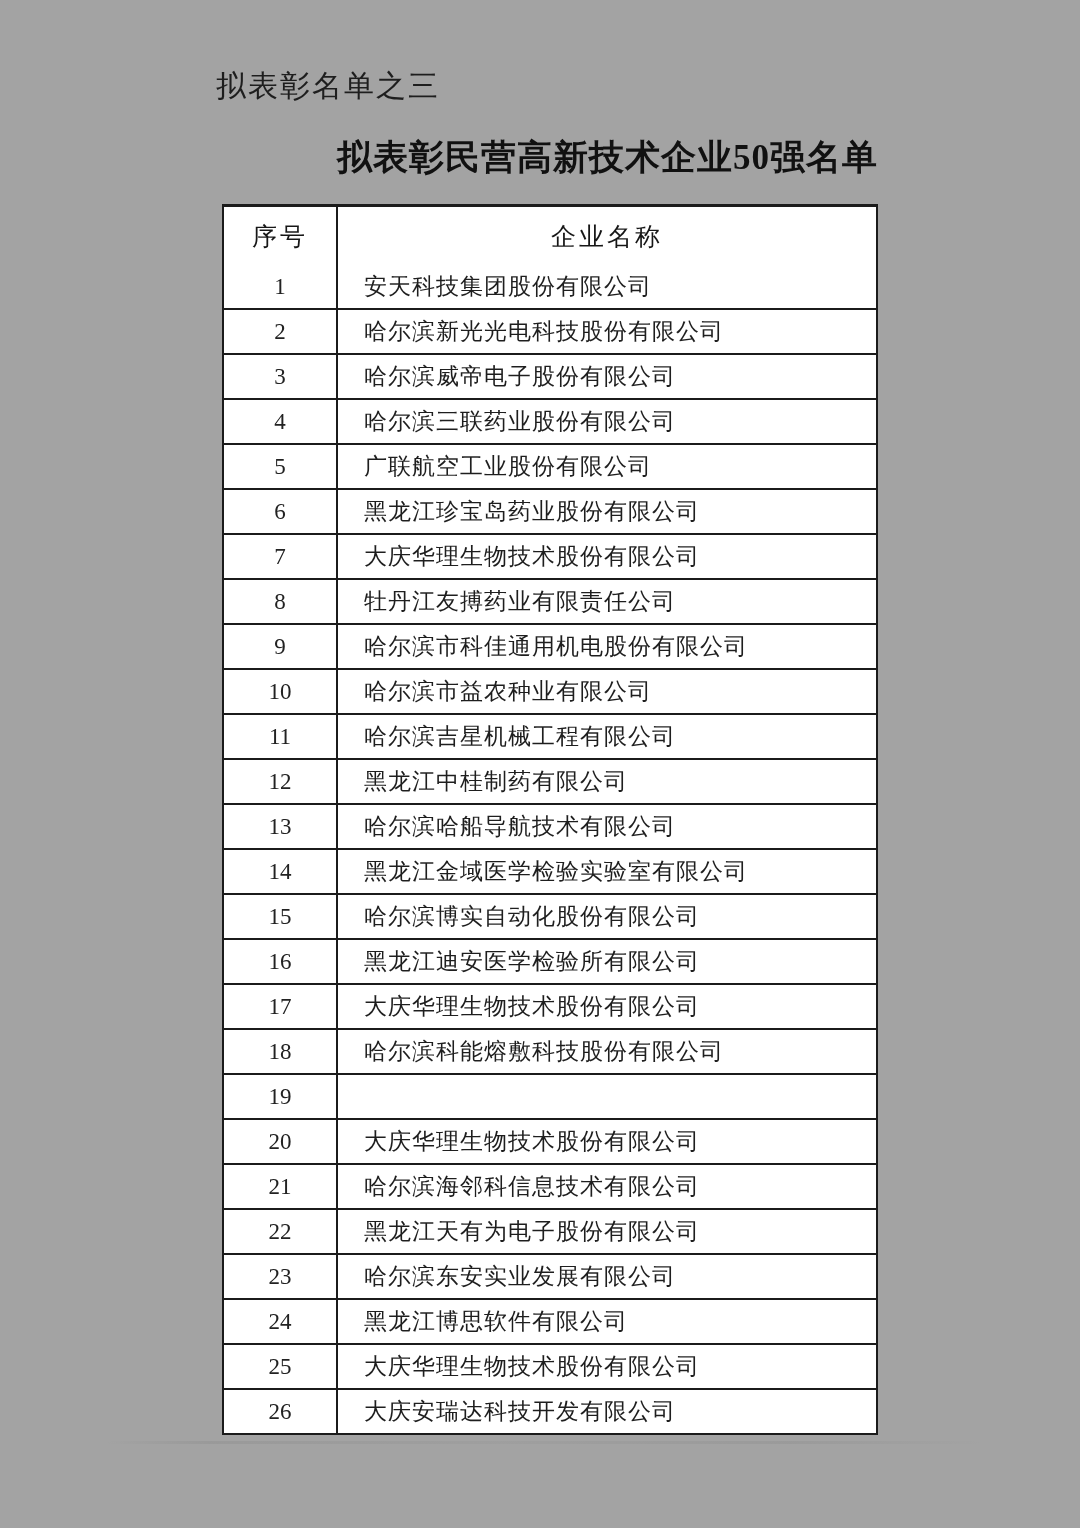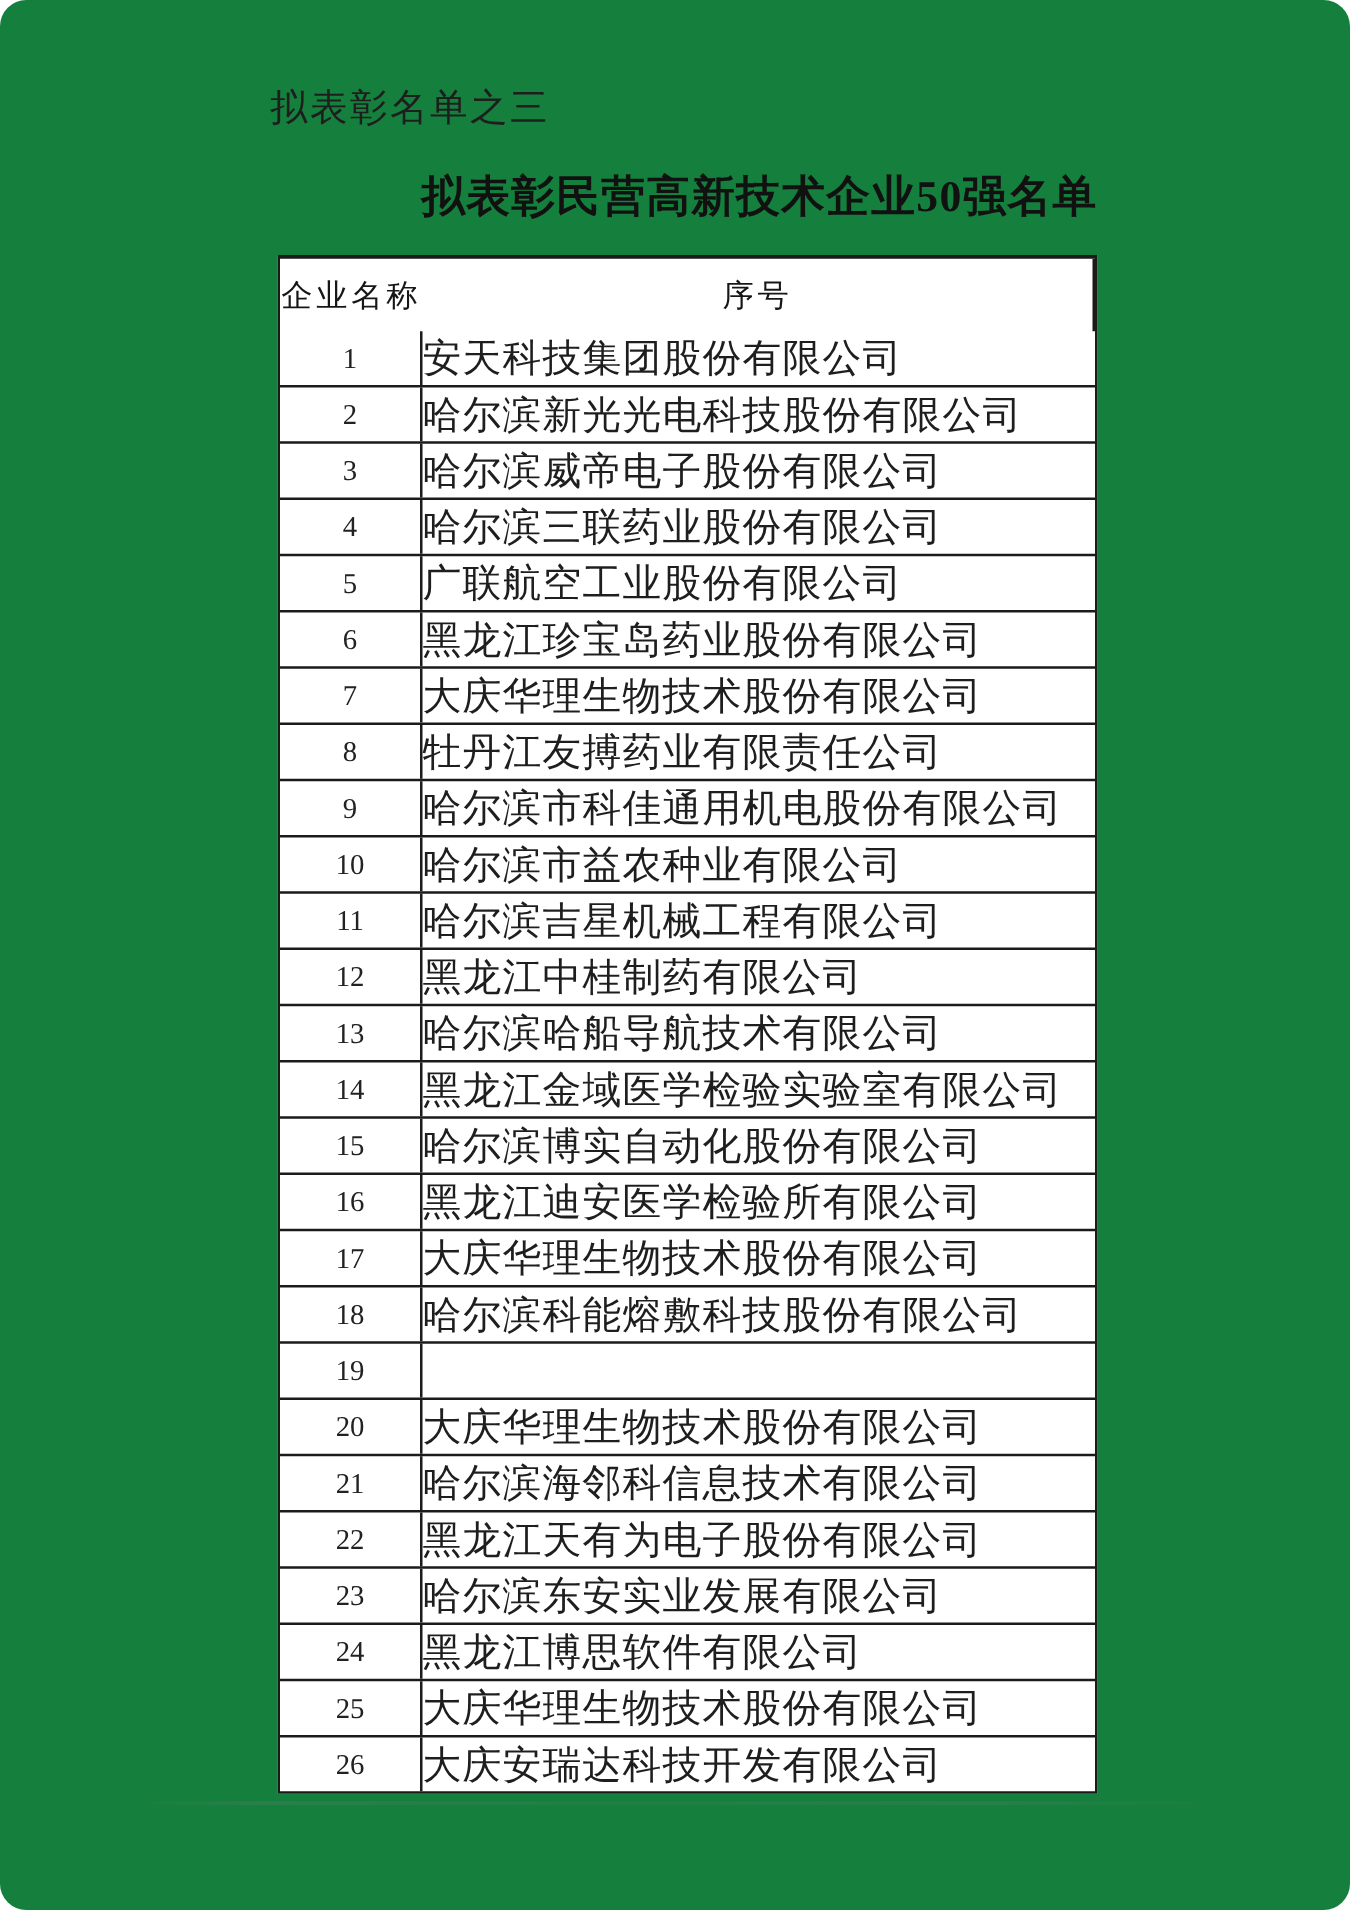--- a/index.html
+++ b/index.html
@@ -9,22 +9,21 @@
     width: 1080px;
     height: 1528px;
     overflow: hidden;
     font-family: "Liberation Serif", "DejaVu Serif", serif;
     color: #1c1c1c;
   }
   .page {
     position: relative;
     width: 1080px;
     height: 1528px;
-    background: #15803d;
-    border-radius: 21px;
+    background: #a3a3a3;
   }
   .page-label {
     position: absolute;
     left: 216px;
     top: 66px;
     font-size: 30px;
     letter-spacing: 2px;
     color: #1e1e1e;
     font-weight: 400;
   }
@@ -69,22 +68,22 @@
     box-sizing: border-box;
   }
   .cell-no {
     justify-content: center;
     border-right: 2px solid #1b1b1b;
     font-size: 23px;
     color: #222222;
   }
   .cell-name {
     justify-content: flex-start;
-    padding-left: 0;
-    font-size: 31px;
+    padding-left: 26px;
+    font-size: 23px;
     color: #1e1e1e;
     letter-spacing: 1px;
     white-space: nowrap;
   }
   .t-head .cell-no,
   .t-head .cell-name {
     font-size: 25px;
     letter-spacing: 3px;
     color: #161616;
   }
@@ -111,22 +110,22 @@
 <body>
 
 <div class="page">
 
   <div class="page-label">拟表彰名单之三</div>
 
   <div class="doc-title">拟表彰民营高新技术企业50强名单</div>
 
   <div class="table-wrap">
     <div class="t-row t-head">
+      <div class="cell cell-no">序号</div>
       <div class="cell cell-name">企业名称</div>
-      <div class="cell cell-no">序号</div>
     </div>
     <div>
   <div class="t-row t-body-row">
     <div class="cell cell-no">1</div>
     <div class="cell cell-name">安天科技集团股份有限公司</div>
   </div>
 
   <div class="t-row t-body-row">
     <div class="cell cell-no">2</div>
     <div class="cell cell-name">哈尔滨新光光电科技股份有限公司</div>

